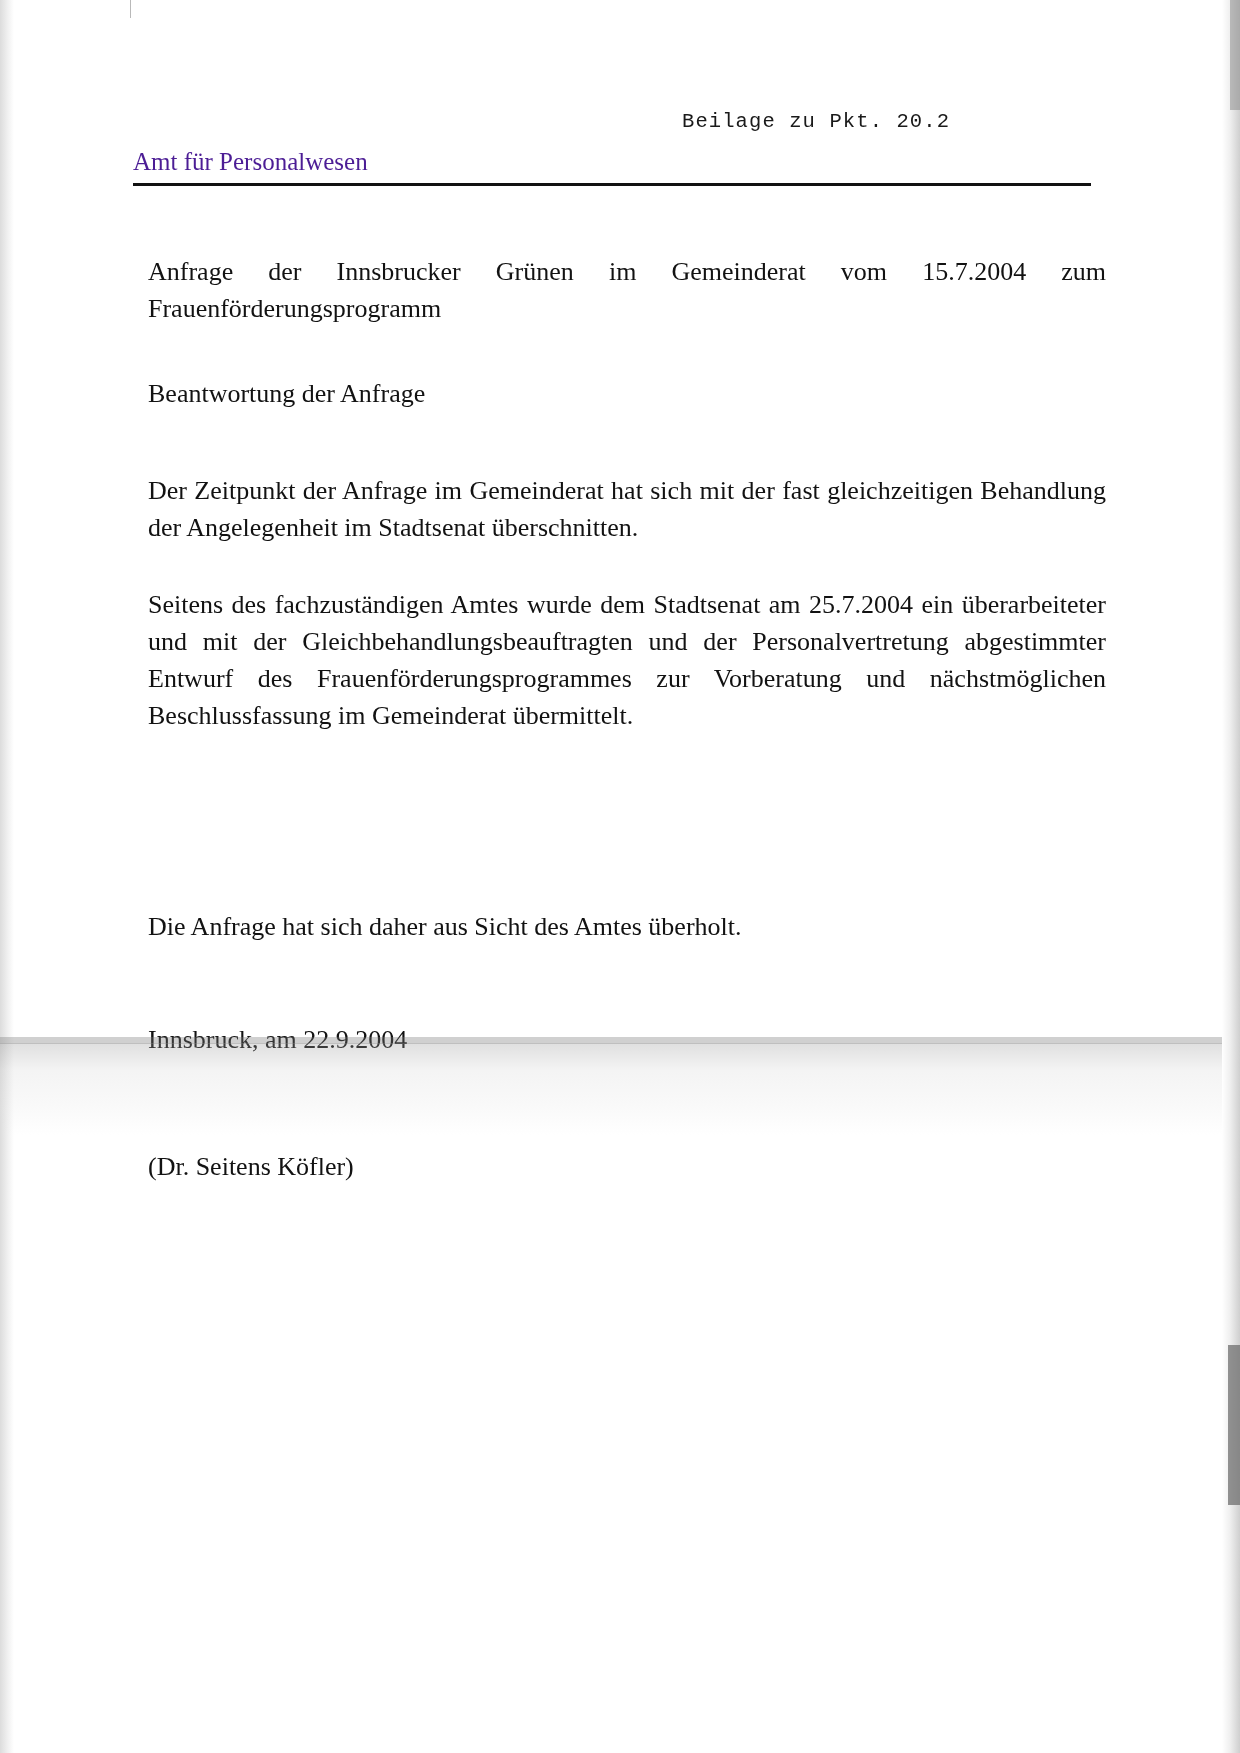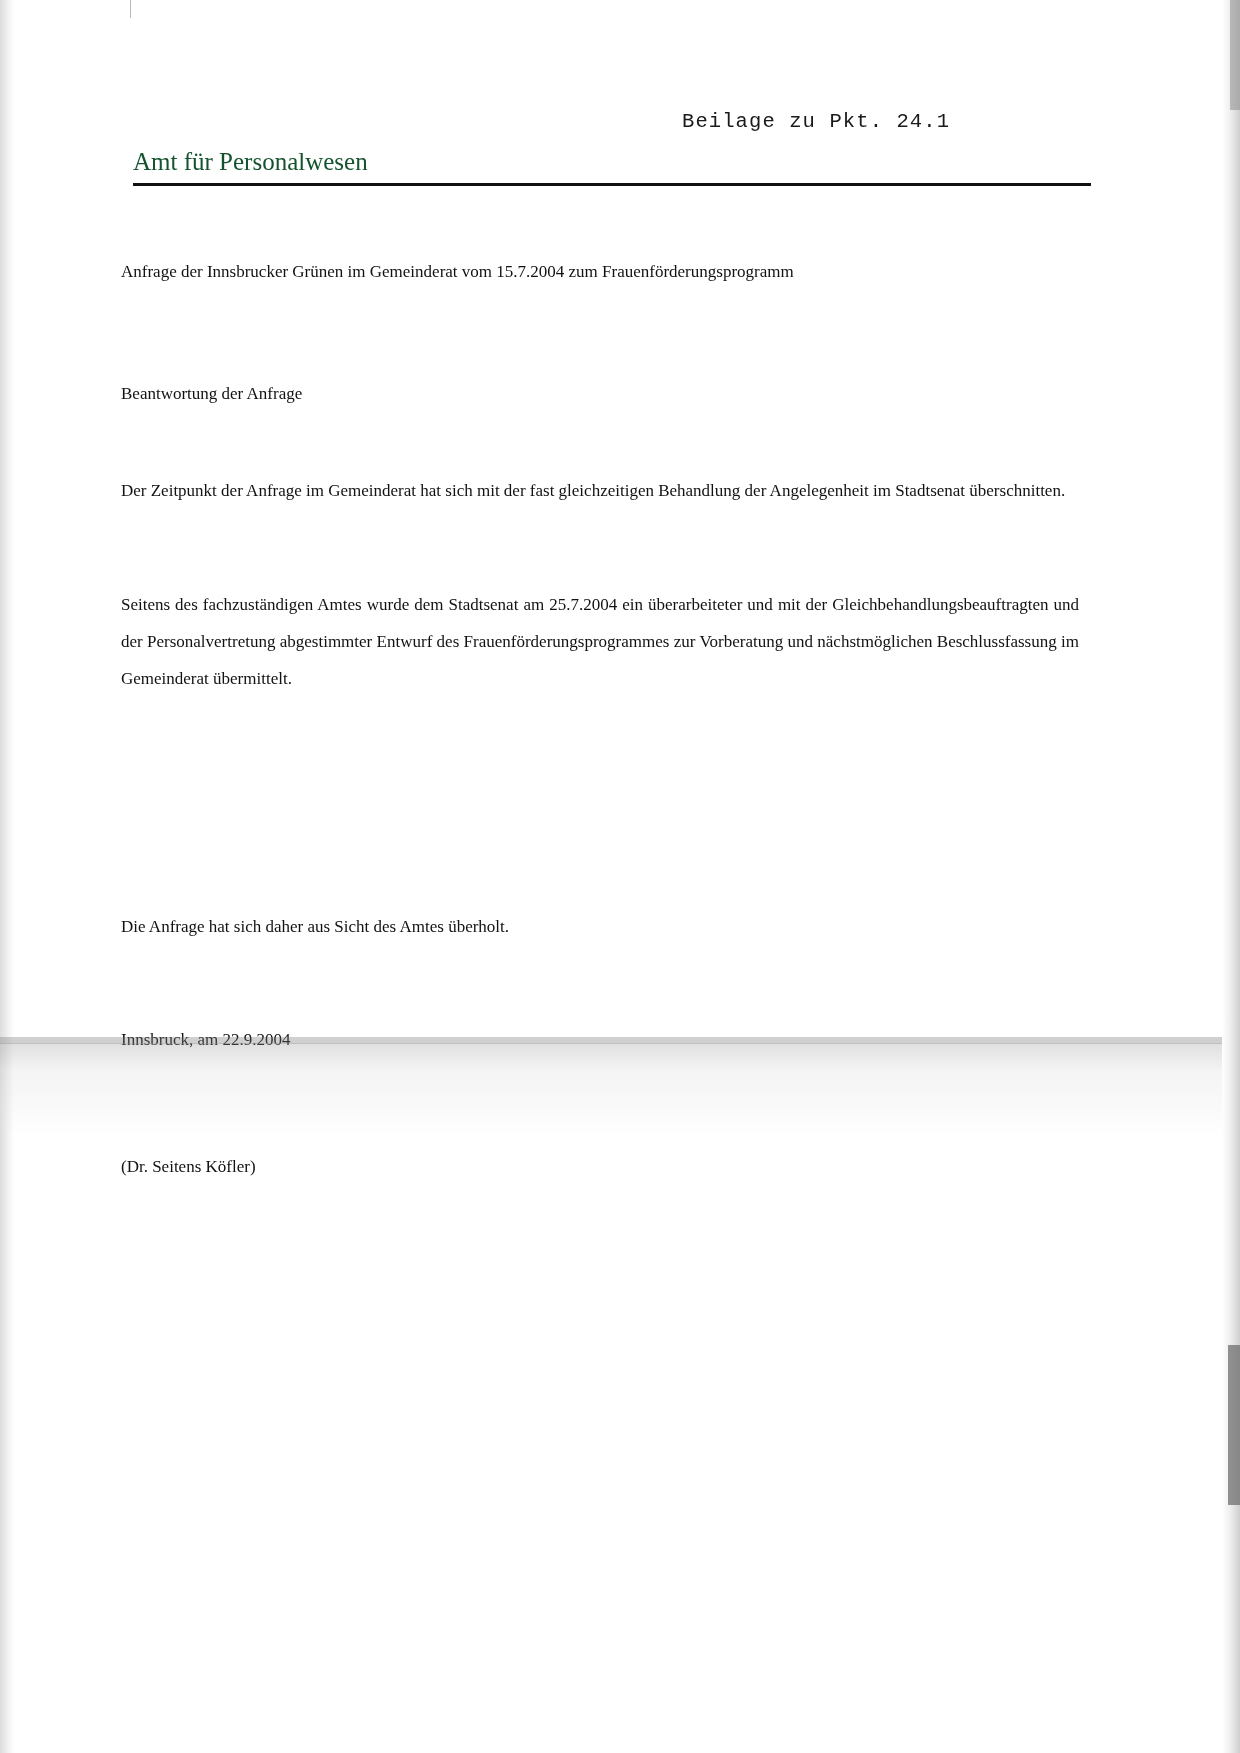--- a/index.html
+++ b/index.html
@@ -87,38 +87,38 @@
     font-size: 20.5px;
     letter-spacing: 1.1px;
     color: #1a1a1a;
   }
 
   .dept-line {
     position: absolute;
     left: 133px;
     top: 148px;
     font-size: 25px;
-    color: #14532d;
+    color: #4c1d95;
     text-align: right;
   }
 
   .rule {
     position: absolute;
     left: 133px;
     top: 183px;
     width: 958px;
     height: 3px;
     background: #111111;
   }
 
   .body-block {
     position: absolute;
-    left: 121px;
+    left: 148px;
     width: 958px;
-    font-size: 17px;
+    font-size: 26px;
     line-height: 37px;
     text-align: justify;
     color: #121212;
   }
   .body-block.no-justify { text-align: left; }
   .center { text-align: center; }
 
   #subject      { top: 253px; }
   #answer-head  { top: 375px; }
   #para-1       { top: 472px; }
@@ -133,21 +133,21 @@
 
 <div class="page">
   <div class="scan-edge-left"></div>
   <div class="scan-edge-right"></div>
   <div class="scan-edge-right-dark1"></div>
   <div class="scan-edge-right-dark2"></div>
   <div class="scan-top-line"></div>
 
   <div class="content">
 
-    <div class="attach-ref">Beilage zu Pkt. 24.1</div>
+    <div class="attach-ref">Beilage zu Pkt. 20.2</div>
 
     <div class="dept-line">Amt für Personalwesen</div>
 
     <div class="rule"></div>
 
     <div class="body-block" id="subject">Anfrage der Innsbrucker Grünen im Gemeinderat vom 15.7.2004 zum Frauenförderungsprogramm</div>
 
     <div class="body-block" id="para-1">Der Zeitpunkt der Anfrage im Gemeinderat hat sich mit der fast gleichzeitigen Behandlung der Angelegenheit im Stadtsenat überschnitten.</div>
 
     <div class="body-block center no-justify" id="answer-head">Beantwortung der Anfrage</div>

